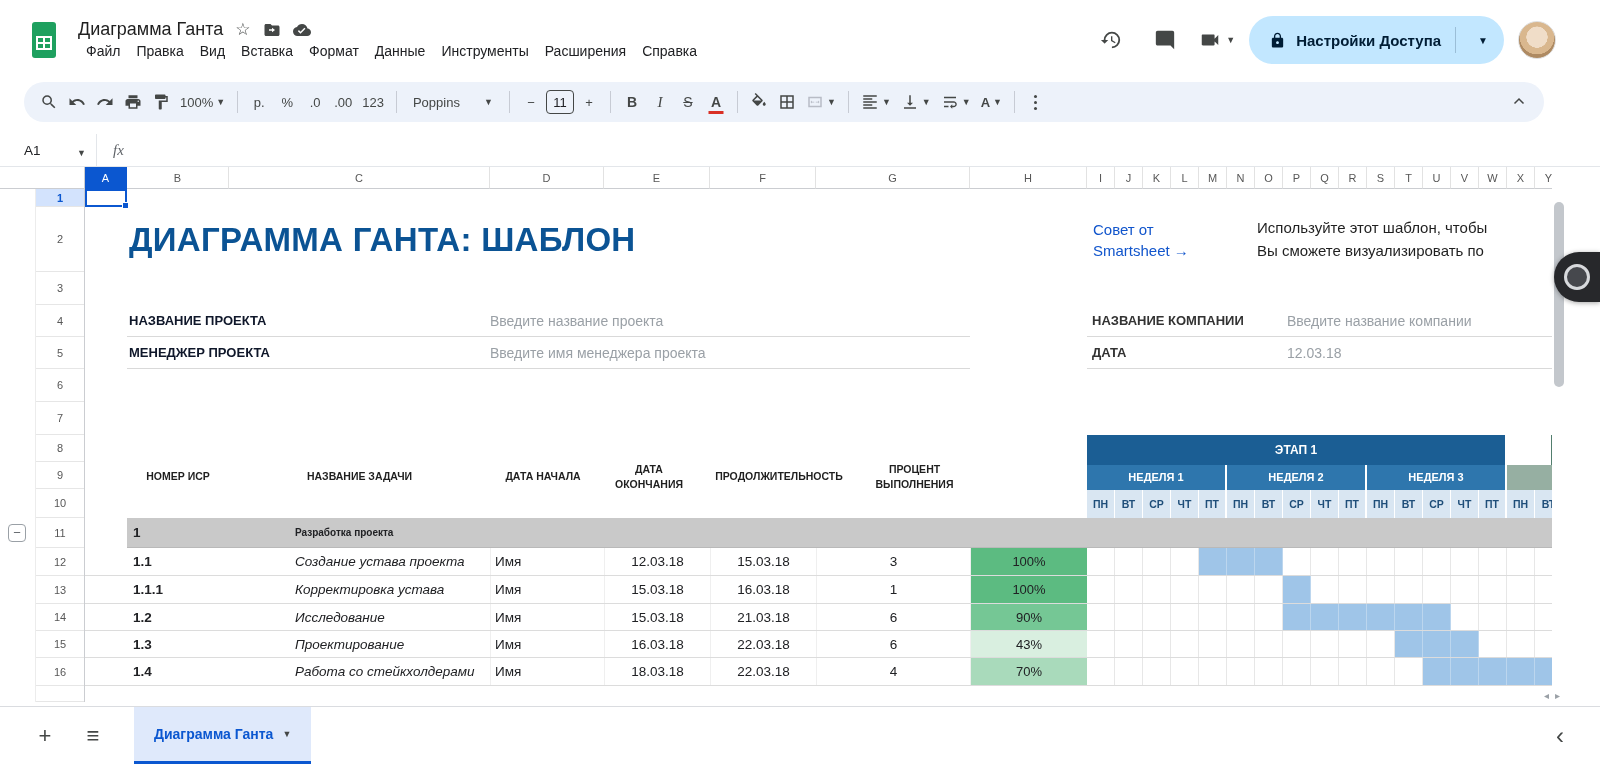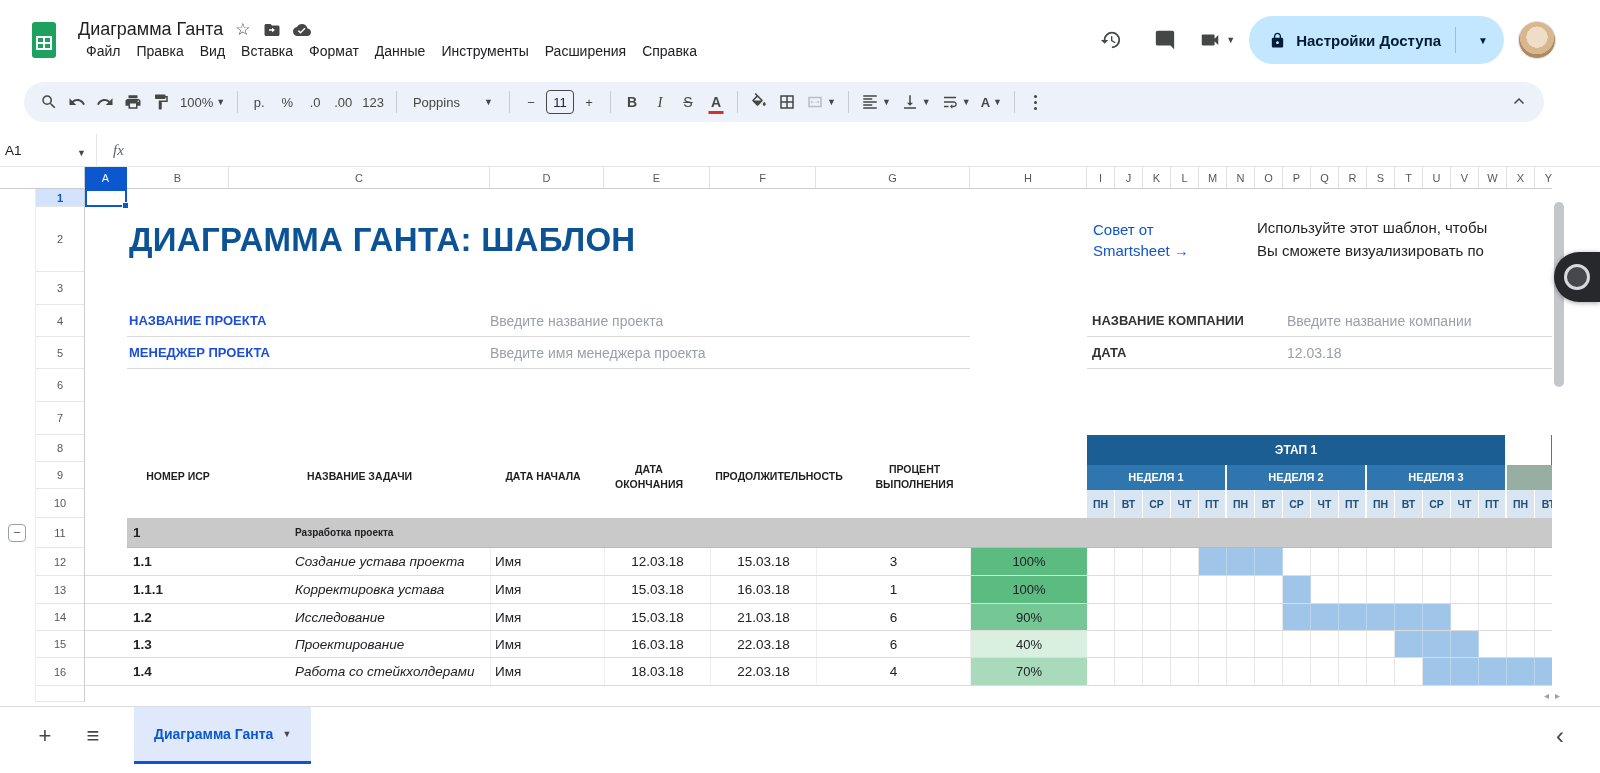--- a/index.html
+++ b/index.html
@@ -50,21 +50,21 @@
   .t-color { position:relative; font-size:14px; font-weight:600; }
   .t-color .bar { position:absolute; left:50%; transform:translateX(-50%); bottom:2px; width:15px; height:3px; background:#d93025; }
   .disabled, .disabled svg { color:#b8bcc6 !important; fill:#b8bcc6 !important; }
   .dots { position:relative; width:3px; height:3px; background:#444746; border-radius:50%;
     box-shadow:0 -6px 0 #444746, 0 6px 0 #444746; margin:0 6px; }
   .collapse-btn { margin-left:auto; }
 
   
   .formula-bar { margin-top:10px; height:33px; border-bottom:1px solid #e3e6ea; display:flex; align-items:center; }
   .name-box { width:96px; display:flex; align-items:flex-end; justify-content:space-between;
-    padding:0 10px 0 5px; font-size:13.5px; color:#202124; }
+    padding:0 10px 0 24px; font-size:13.5px; color:#202124; }
   .fb-sep { width:1px; height:32px; background:#e3e6ea; }
   .fx { font-style:italic; font-family:"Liberation Serif",serif; color:#5f6368; font-size:15px; padding:0 16px; }
   .formula-input { flex:1; height:100%; }
 
   
   .grid-region { position:relative; }
   .col-strip { display:flex; height:22px; }
   .corner { width:85px; flex:none; background:#fff; border-right:1px solid #cbcdd1; border-bottom:1px solid #cbcdd1; }
   .col-letters { display:flex; width:1467px; overflow:hidden; }
   .col-letter { flex:none; height:22px; border-right:1px solid #e2e2e2; border-bottom:1px solid #cbcdd1;
@@ -94,21 +94,21 @@
   .sheet-title { width:960px; flex:none; font-size:33px; font-weight:700; color:var(--title-blue,#0b5394);
     letter-spacing:.3px; line-height:1; padding-left:2px; white-space:nowrap; }
   .tip-label { width:170px; flex:none; font-size:15px; font-weight:400; color:var(--link-blue,#1155cc);
     line-height:1.4; padding-left:6px; }
   .tip-text { flex:1; font-size:15px; color:#1f1f1f; line-height:1.5; overflow:hidden; white-space:nowrap; }
 
   .r3 { height:33px; } .r6 { height:33px; } .r7 { height:33px; }
   .r4, .r5 { height:32px; }
   .field-left { margin-left:42px; width:843px; flex:none; display:flex; align-items:center;
     border-bottom:1px solid #d9d9d9; height:100%; }
-  .f-label { width:363px; flex:none; font-weight:700; font-size:13px; color:#1d4ed8; padding-left:2px; }
+  .f-label { width:363px; flex:none; font-weight:700; font-size:13px; color:#0f172a; padding-left:2px; }
   .f-value { flex:1; color:#9aa0a6; font-size:14px; }
   .field-right { margin-left:117px; flex:1; display:flex; align-items:center;
     border-bottom:1px solid #d9d9d9; height:100%; padding-left:5px; }
   .fr-label { width:195px; flex:none; font-weight:700; font-size:13px; color:#333; }
   .fr-value { flex:1; color:#9aa0a6; font-size:14px; white-space:nowrap; overflow:hidden; }
 
   
   .thead-band { height:83px; }
   .band-left { margin-left:42px; width:960px; flex:none; display:flex; }
   .th-cell { display:flex; align-items:center; justify-content:center; text-align:center;
@@ -615,21 +615,21 @@
   </div>
 
   <div class="row trow" style="height: 27px;">
     <div class="cell wA"></div>
     <div class="cell wB tnum">1.3</div>
     <div class="cell wC tname">Проектирование</div>
     <div class="cell wD towner">Имя</div>
     <div class="cell wE tstart">16.03.18</div>
     <div class="cell wF tend">22.03.18</div>
     <div class="cell wG tdur">6</div>
-    <div class="cell wH tpct pct-40">40%</div>
+    <div class="cell wH tpct pct-40">43%</div>
     <div class="gantt-strip">
                 <div class="gcell"></div>
                 <div class="gcell"></div>
                 <div class="gcell"></div>
                 <div class="gcell"></div>
                 <div class="gcell"></div>
                 <div class="gcell"></div>
                 <div class="gcell"></div>
                 <div class="gcell"></div>
                 <div class="gcell"></div>

